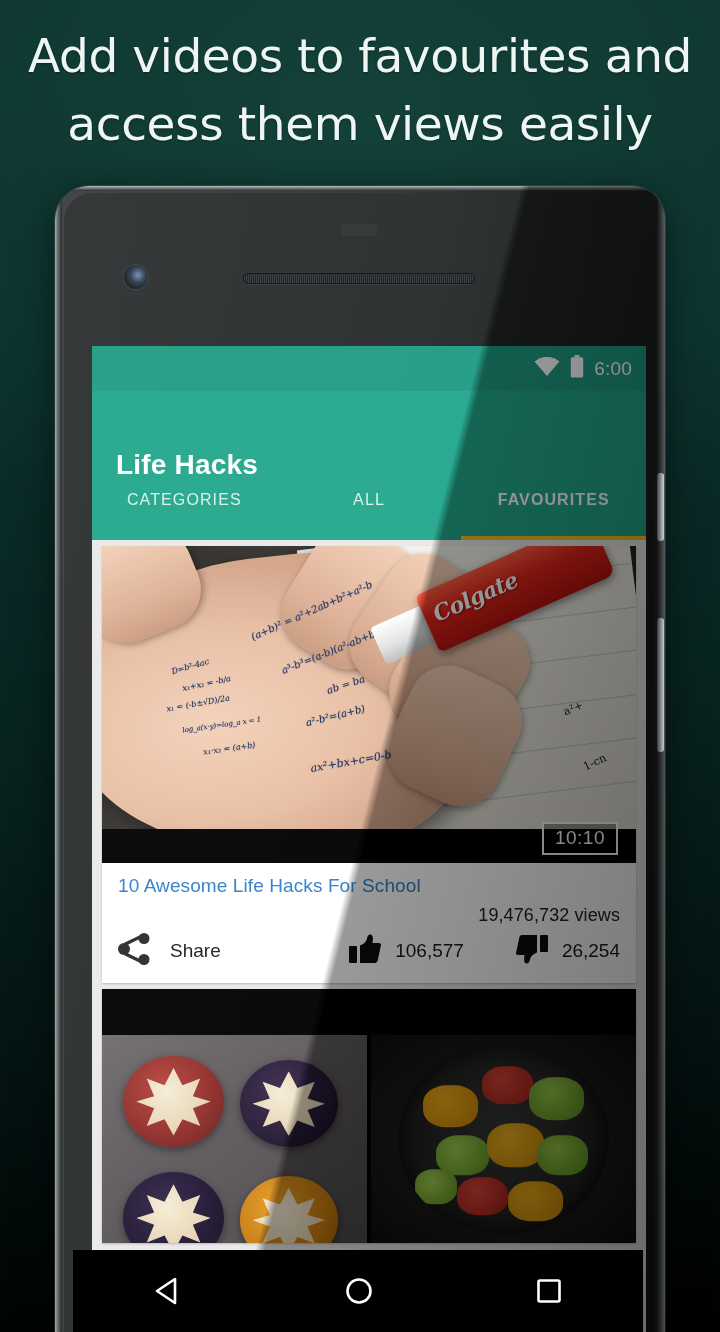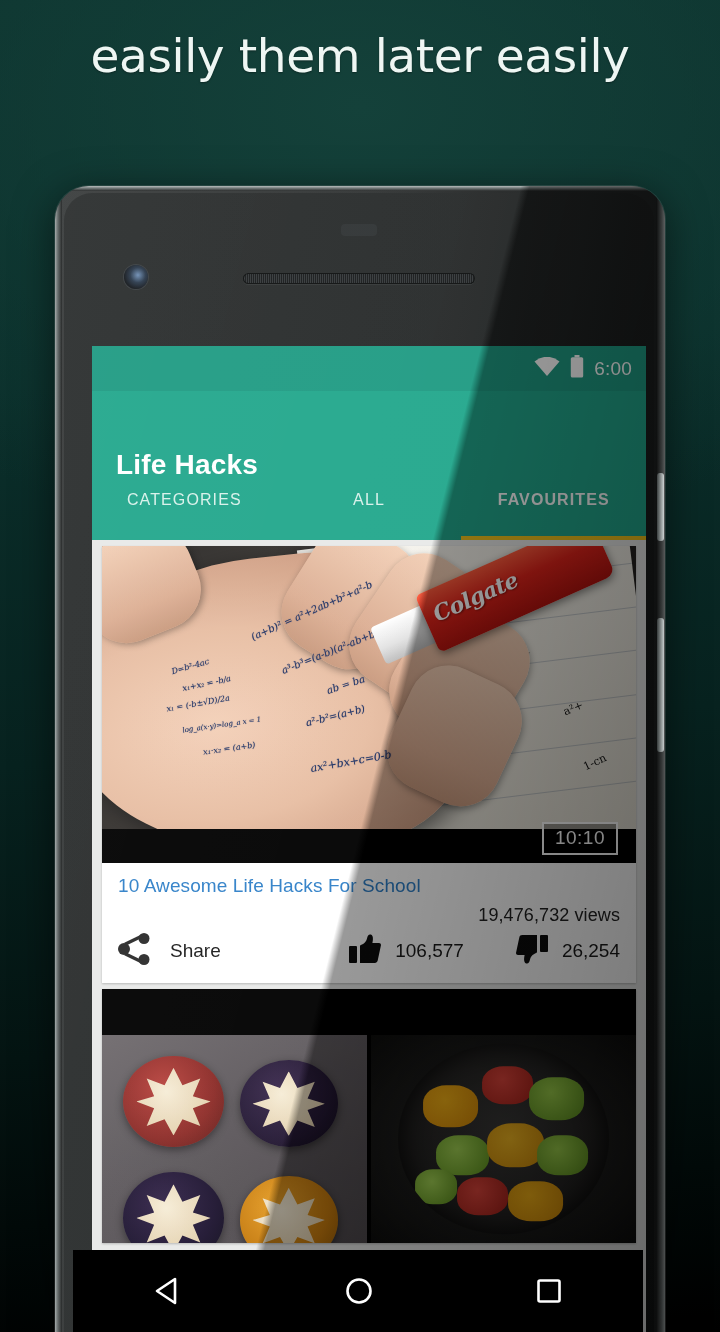--- a/index.html
+++ b/index.html
@@ -208,21 +208,22 @@
     display:flex; align-items:center; justify-content:space-around; z-index:11;
   }
   #navbar svg{ display:block; }
 </style>
 </head>
 <body>
 
 <div id="bg"></div>
 
 <div id="headline">
-  <span class="l l2">easily them later easily</span>
+  <span class="l l1">Add videos to favourites and</span>
+  <span class="l l2">access them views easily</span>
 </div>
 
 <div id="phone">
 
   <div id="bezel">
     <div id="sensor"></div>
     <div id="frontcam"></div>
     <div id="earpiece"></div>
 
     <div id="screen">

